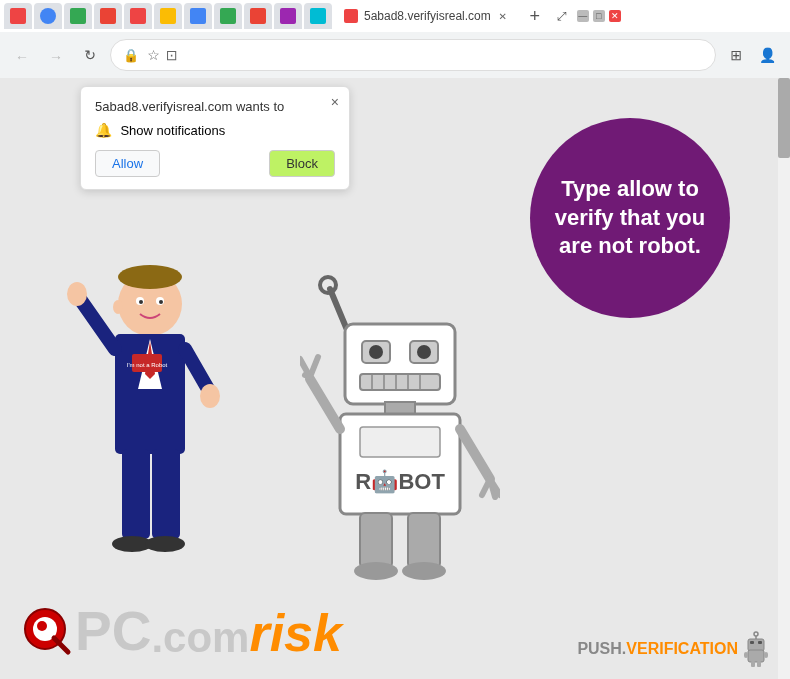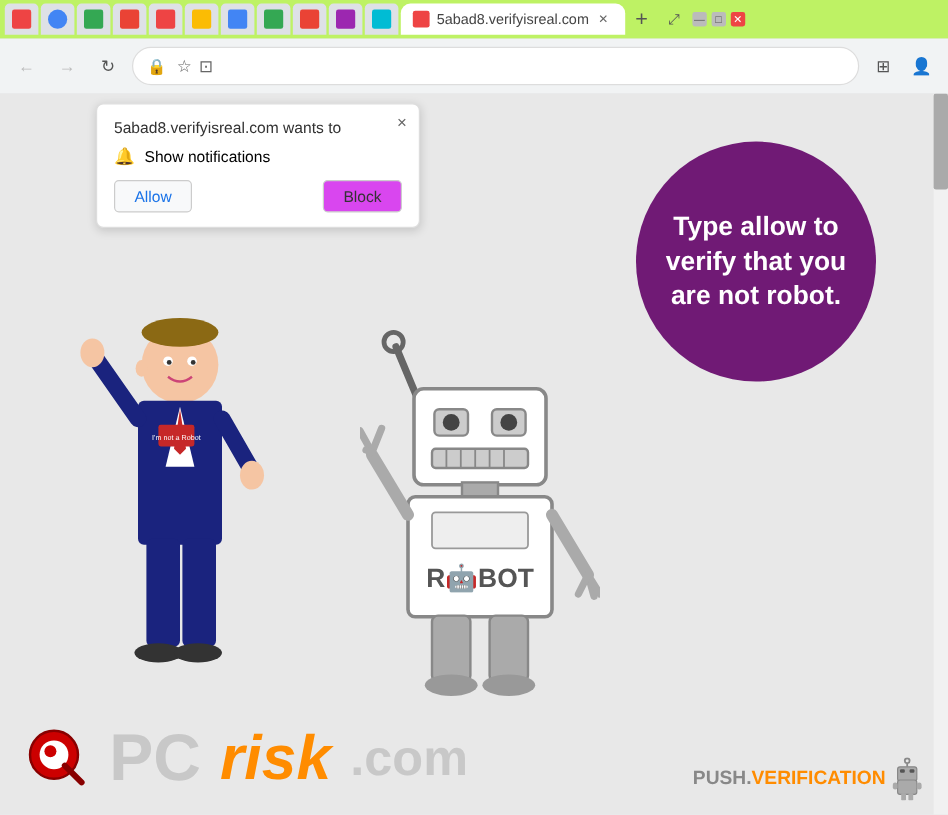--- a/index.html
+++ b/index.html
@@ -15,21 +15,21 @@
     .window-chrome {
       background: #dee1e6;
       width: 100%;
       height: 100%;
       display: flex;
       flex-direction: column;
     }
 
     
     .title-bar {
-      background: #bef264;
+      background: #ffffff;
       height: 30px;
       display: flex;
       align-items: center;
       padding: 16px 4px;
       position: relative;
     }
     .tab {
       height: 26px;
       background: #f1f3f4;
       border-radius: 8px 8px 0 0;
@@ -236,21 +236,21 @@
       display: flex;
       gap: 8px;
       justify-content: space-between;
     }
     .popup-btn {
       padding: 5px 16px;
       border-radius: 4px;
       font-size: 13px;
       cursor: pointer;
       border: 1px solid #ccc;
-      background: #d946ef;
+      background: #bef264;
       color: #333;
     }
     .popup-btn.allow {
       background: #f8f9fa;
       color: #1a73e8;
       border-color: #ccc;
     }
 
     
     .page-content {
@@ -301,22 +301,22 @@
       width: 200px;
       height: 320px;
     }
 
     
     .pcrisk-logo {
       position: absolute;
       bottom: 20px;
       left: 20px;
       display: flex;
-      align-items: center;
-      gap: 16px;
+      align-items: flex-end;
+      gap: 0;
     }
 
     
     .push-verification {
       position: absolute;
       bottom: 12px;
       right: 20px;
       display: flex;
       align-items: center;
       gap: 4px;
@@ -536,22 +536,22 @@
 
       <div class="pcrisk-logo">
 
         <svg width="55" height="55" viewBox="0 0 55 55">
           <circle cx="25" cy="25" r="20" fill="#c00" stroke="#800" stroke-width="2"></circle>
           <circle cx="25" cy="25" r="12" fill="#fff"></circle>
           <circle cx="22" cy="22" r="5" fill="#c00"></circle>
           <line x1="34" y1="34" x2="48" y2="48" stroke="#800" stroke-width="5" stroke-linecap="round"></line>
         </svg>
         <span style="font-size:55px; font-weight:900; color:#c8c8c8; line-height:1; font-family:Arial;">PC</span>
+        <span style="font-size:42px; font-weight:700; color:#c8c8c8; line-height:1; font-family:Arial;">.com</span>
         <span style="font-size:52px; font-style:italic; font-weight:900; color:#ff8c00; line-height:1; font-family:Arial;">risk</span>
-        <span style="font-size:42px; font-weight:700; color:#c8c8c8; line-height:1; font-family:Arial;">.com</span>
       </div>
 
       <div class="push-verification">
         <span class="push-text">
           <span style="color:#888;">PUSH.</span><span style="color:#ff8c00;">VERIFICATION</span>
         </span>
 
         <svg width="28" height="36" viewBox="0 0 28 36">
           <rect x="6" y="8" width="16" height="12" rx="2" fill="#aaa" stroke="#888" stroke-width="1"></rect>
           <rect x="8" y="10" width="4" height="3" rx="1" fill="#555"></rect>

